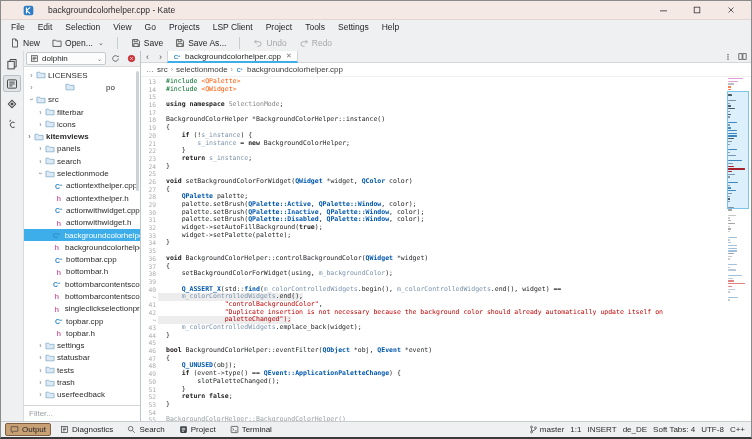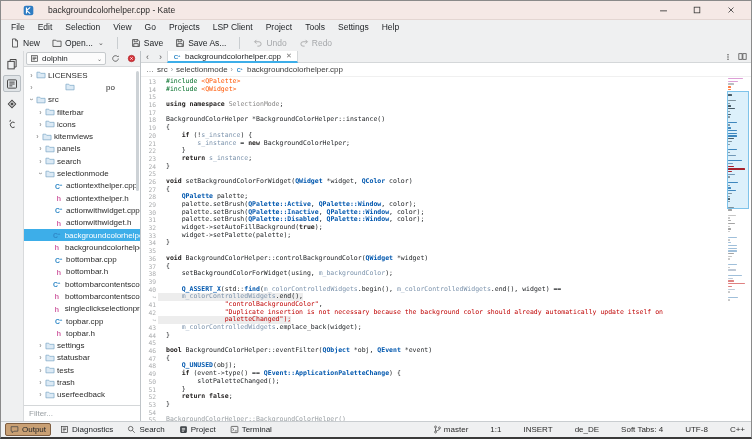--- a/index.html
+++ b/index.html
@@ -64,21 +64,21 @@
   .s{color:#bf0303}.pp{color:#006e28}.inc{color:#ff5500}.m{color:#7d94ad}.ns{color:#898887}.dim{color:#9aa0a4}
   
   .minimap{position:absolute;top:1px;right:2px;width:21px;bottom:0;background:#fff;}
   .mrow{height:1.3px;margin-bottom:1.45px;border-radius:0.5px;}
   .viewport{position:absolute;left:-1px;right:0;border:1px solid #7ec3ea;background:rgba(61,174,233,0.18);}
   
   .statusbar{position:absolute;left:0;right:0;bottom:0;height:16px;background:#eff0f1;border-top:1px solid #c9cdd0;display:flex;align-items:center;font-size:8px;padding:0 4px;}
   .sb-left{display:flex;align-items:center;gap:4px;}
   .sb-btn{display:flex;align-items:center;gap:3px;padding:1px 4px;border-radius:2px;border:1px solid transparent;}
   .sb-btn.active{background:#c9a074;border-color:#7e5d40;}
-  .sb-right{margin-left:auto;display:flex;gap:22px;padding-right:2px;color:#2b2b2b;}
+  .sb-right{margin-left:auto;display:flex;gap:6px;padding-right:2px;color:#2b2b2b;}
   .sb-field{display:flex;align-items:center;gap:2px;}
   svg{display:block;}
 </style>
 </head>
 <body>
 
 <div class="window">
 
   <div class="titlebar">
     <span id="kate-icon">
@@ -280,21 +280,21 @@
           </div>
           <div class="trow" style="padding-left: 13px;">
             <span class="exp">›</span>
             <span class="ticon">
               <svg width="10" height="10" viewBox="0 0 16 16" fill="none" stroke="#444" stroke-width="1.3">
                 <path d="M1.5 3.5h4.5l1.5 1.8h7v7.2H1.5z" fill="#dceaf5" stroke="#78a5c4" stroke-width="1.1"></path>
               </svg>
             </span>
             <span class="tlabel">icons</span>
           </div>
-          <div class="trow" style="padding-left: 10px;">
+          <div class="trow" style="padding-left: 2px; font-weight: bold;">
             <span class="exp">›</span>
             <span class="ticon">
               <svg width="10" height="10" viewBox="0 0 16 16" fill="none" stroke="#444" stroke-width="1.3">
                 <path d="M1.5 3.5h4.5l1.5 1.8h7v7.2H1.5z" fill="#dceaf5" stroke="#78a5c4" stroke-width="1.1"></path>
               </svg>
             </span>
             <span class="tlabel">kitemviews</span>
           </div>
           <div class="trow" style="padding-left: 13px;">
             <span class="exp">›</span>

